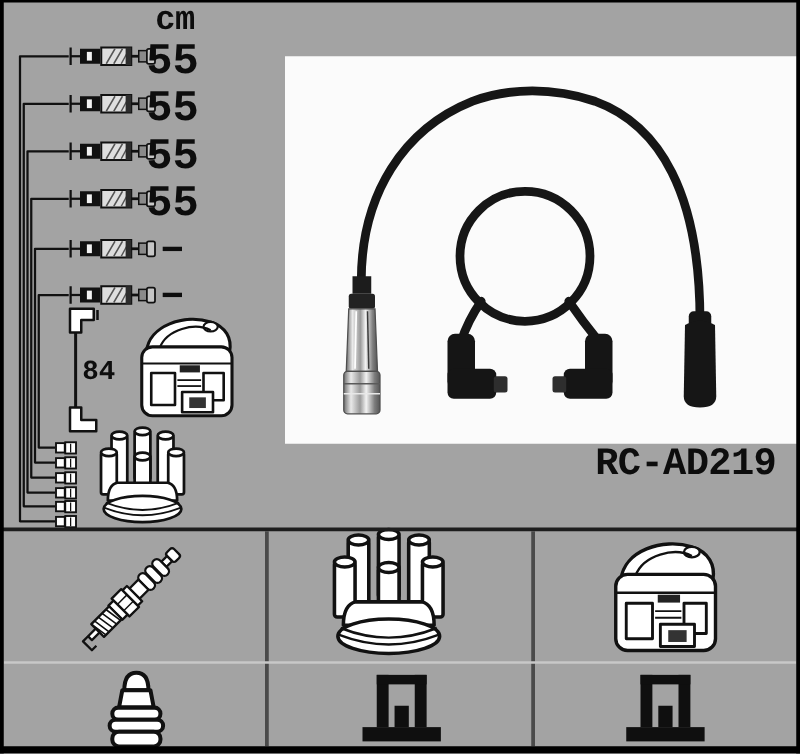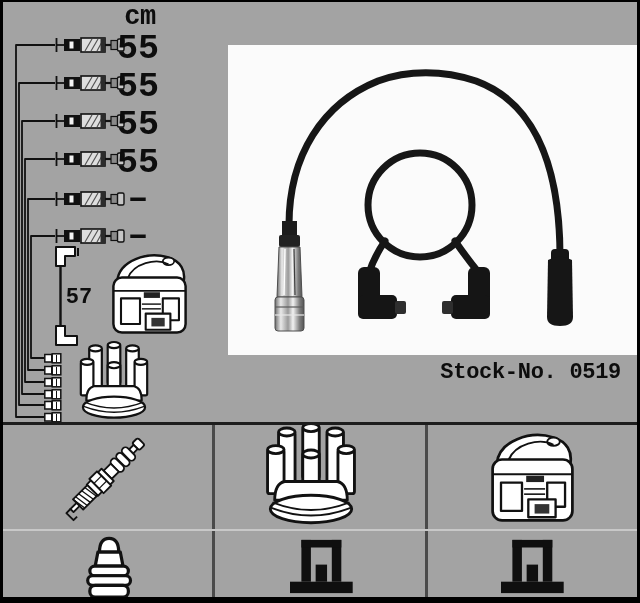--- a/index.html
+++ b/index.html
@@ -225,24 +225,24 @@
 
   <div class="abs txt unit-label">cm</div>
 
   <div class="abs txt len len-0">55</div>
   <div class="abs txt len len-1">55</div>
   <div class="abs txt len len-2">55</div>
   <div class="abs txt len len-3">55</div>
   <div class="abs txt len len-4">–</div>
   <div class="abs txt len len-5">–</div>
 
-  <div class="abs txt coil-len">57</div>
+  <div class="abs txt coil-len">84</div>
 
   <div class="abs partblock">
-    <div class="txt part-stock">Stock-No. 0519</div>
+    <div class="txt part-code">RC-AD219</div>
   </div>
 
   <div class="abs g-top"></div>
   <div class="abs g-v1"></div>
   <div class="abs g-v2"></div>
   <div class="abs g-h"></div>
   <div class="abs b-top"></div>
   <div class="abs b-left"></div>
   <div class="abs b-right"></div>
   <div class="abs b-bottom"></div>

